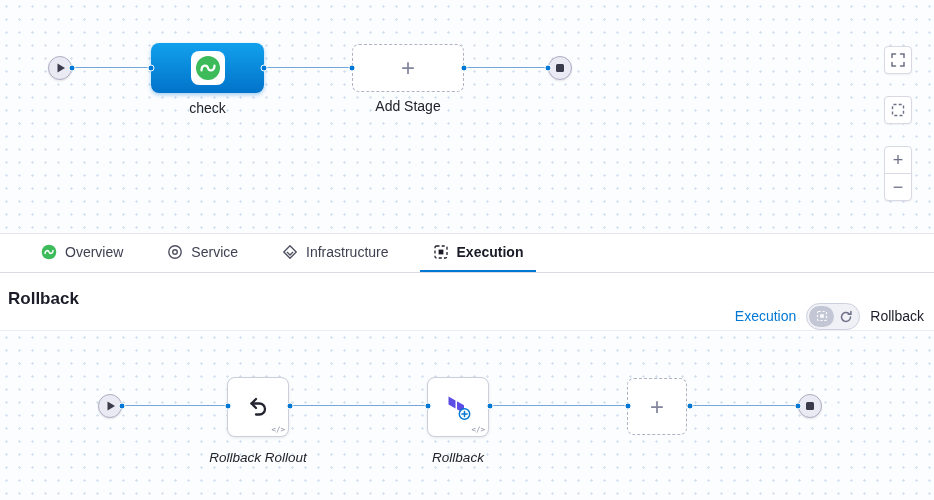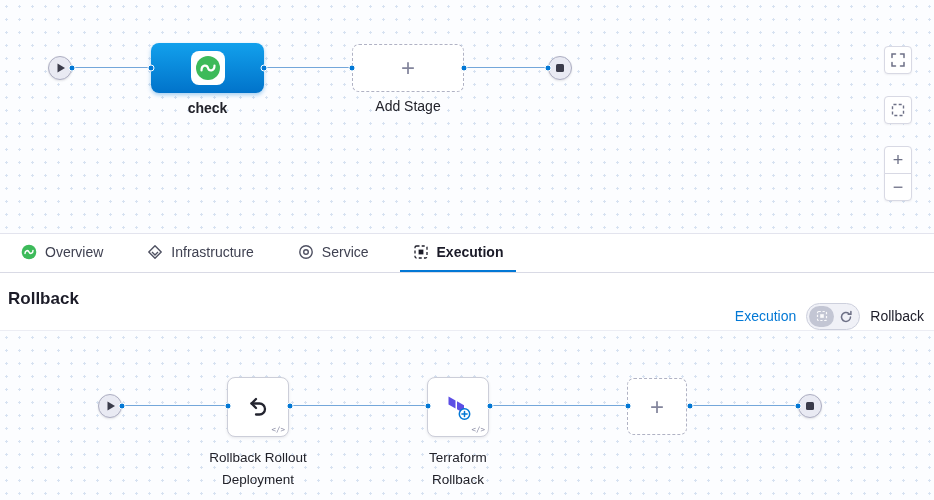--- a/index.html
+++ b/index.html
@@ -47,21 +47,21 @@
   .add-node {
     position:absolute; background:#fff; border:1.4px dashed #b0b2c4; border-radius:7px;
     display:flex; align-items:center; justify-content:center;
   }
   .add-plus { font-size:24px; font-weight:300; color:#83859c; line-height:1; }
 
   .node-label {
     position:absolute; text-align:center; font-size:14px; color:#22222a;
   }
   .step-label { font-size:13.5px; line-height:22px; }
-  .step-label span { display:block; }
+  .step-label span { display:block;font-style:italic; }
 
   .step-node {
     position:absolute; width:62px; height:60px; background:#fff;
     border:1px solid #ccced9; border-radius:8px;
     display:flex; align-items:center; justify-content:center;
     box-shadow:0 1px 3px rgba(40,41,61,.10);
   }
   .code-glyph {
     position:absolute; right:3px; bottom:2px;
     font-family:"DejaVu Sans Mono", monospace; font-size:7.5px; color:#8f91a8;
@@ -75,21 +75,21 @@
     color:#6d7086; font-size:18px; line-height:1; cursor:pointer;
     box-shadow:0 1px 2px rgba(40,41,61,.06);
   }
   .zoom-btn.joined-top { border-radius:4px 4px 0 0; }
   .zoom-btn.joined-bottom { border-radius:0 0 4px 4px; margin-top:-1px; }
 
   
   .tab-bar {
     height:40px; background:#fff;
     border-top:1px solid #e3e4ee; border-bottom:1px solid #d9dae5;
-    display:flex; align-items:stretch; padding-left:8px;
+    display:flex; align-items:stretch; padding-left:28px;
   }
   .tab {
     display:flex; align-items:center; gap:8px;
     padding:0 13px; margin-right:18px;
     font-size:14px; color:#3f4151; cursor:pointer;
     border-bottom:2px solid transparent;
   }
   .tab.active { color:#1b1b28; font-weight:700; border-bottom:2px solid #0278d5; }
 
   
@@ -136,21 +136,21 @@
     <div class="edge" style="left:72px;top:67px;width:79px;"></div>
 
     <div class="stage-node">
       <div class="stage-icon-bg">
         <svg width="26" height="26" viewBox="0 0 26 26">
           <circle cx="13" cy="13" r="12" fill="#3dba5a"></circle>
           <path d="M6.5 15.5 C6.5 9.5 12 9.5 13 13 C14 16.5 19.5 16.5 19.5 10.5" stroke="#fff" stroke-width="2.2" fill="none" stroke-linecap="round"></path>
         </svg>
       </div>
     </div>
-    <div class="node-label" style="left:151px;top:100px;width:113px;font-weight:bold;">check</div>
+    <div class="node-label" style="left:151px;top:100px;width:113px;">check</div>
 
     <div class="edge" style="left:264px;top:67px;width:88px;"></div>
 
     <div class="add-node" style="left:352px;top:44px;width:112px;height:48px;">
       <span class="add-plus">+</span>
     </div>
     <div class="node-label" style="left:352px;top:98px;width:112px;">Add Stage</div>
 
     <div class="edge" style="left:464px;top:67px;width:84px;"></div>
 
@@ -188,32 +188,32 @@
 
   <div class="tab-bar">
     <div class="tab">
       <svg width="16" height="16" viewBox="0 0 16 16">
         <circle cx="8" cy="8" r="7.3" fill="#3dba5a"></circle>
         <path d="M4 9.5 C4 6 7.2 6 8 8 C8.8 10 12 10 12 6.5" stroke="#fff" stroke-width="1.5" fill="none" stroke-linecap="round"></path>
       </svg>
       <span>Overview</span>
     </div>
     <div class="tab">
+      <svg width="16" height="16" viewBox="0 0 16 16" fill="none" stroke="#4f5162" stroke-width="1.4">
+        <circle cx="8" cy="8" r="6.2"></circle>
+          <circle cx="8" cy="8" r="2.3"></circle>
+      </svg>
+      <span>Service</span>
+    </div>
+    <div class="tab">
       <svg width="16" height="16" viewBox="0 0 16 16" fill="none" stroke="#4f5162" stroke-width="1.4" stroke-linejoin="round">
         <path d="M8 1.8 L14.2 8 L8 14.2 L1.8 8 Z"></path>
           <path d="M5 8 L8 11 L11 8"></path>
       </svg>
       <span>Infrastructure</span>
-    </div>
-    <div class="tab">
-      <svg width="16" height="16" viewBox="0 0 16 16" fill="none" stroke="#4f5162" stroke-width="1.4">
-        <circle cx="8" cy="8" r="6.2"></circle>
-          <circle cx="8" cy="8" r="2.3"></circle>
-      </svg>
-      <span>Service</span>
     </div>
     <div class="tab active">
       <svg width="16" height="16" viewBox="0 0 16 16" fill="none" stroke="#1c1c28" stroke-width="1.3">
         <rect x="2" y="2" width="12" height="12" rx="1.5" stroke-dasharray="3 2.2"></rect>
         <rect x="5.6" y="5.6" width="4.8" height="4.8" fill="#1c1c28" stroke="none"></rect>
       </svg>
       <span>Execution</span>
     </div>
   </div>
 
@@ -251,38 +251,36 @@
 
     <div class="step-node" style="left:227px;top:46px;">
       <svg width="30" height="30" viewBox="0 0 30 30" fill="none" stroke="#23242f" stroke-width="2.3" stroke-linecap="round" stroke-linejoin="round">
         <path d="M13 7 L8.5 11.5 L13 16"></path>
         <path d="M8.5 11.5 H16.5 a5.5 5.5 0 0 1 5.5 5.5 a5.5 5.5 0 0 1 -5.5 5.5 h-3.5"></path>
       </svg>
       <span class="code-glyph">&lt;/&gt;</span>
     </div>
     <div class="node-label step-label" style="left:188px;top:116px;width:140px;">
       <span>Rollback Rollout</span>
-      <span>Deployment</span>
     </div>
 
     <div class="edge" style="left:290px;top:74px;width:138px;"></div>
 
     <div class="step-node" style="left:427px;top:46px;">
       <svg width="30" height="30" viewBox="0 0 30 30">
         <g fill="#5c4ee5">
           <path d="M5.5 4.5 l7 4 v8 l-7 -4 z"></path>
           <path d="M14 9.3 l7 4 v8 l-7 -4 z"></path>
         </g>
         <circle cx="21.5" cy="22" r="5.2" fill="#fff" stroke="#0278d5" stroke-width="1.5"></circle>
         <path d="M21.5 19.4 v5.2 M18.9 22 h5.2" stroke="#0278d5" stroke-width="1.5" stroke-linecap="round"></path>
       </svg>
       <span class="code-glyph">&lt;/&gt;</span>
     </div>
     <div class="node-label step-label" style="left:388px;top:116px;width:140px;">
-      <span>Terraform</span>
       <span>Rollback</span>
     </div>
 
     <div class="edge" style="left:490px;top:74px;width:138px;"></div>
 
     <div class="add-node" style="left:627px;top:47px;width:60px;height:57px;">
       <span class="add-plus">+</span>
     </div>
 
     <div class="edge" style="left:690px;top:74px;width:108px;"></div>

